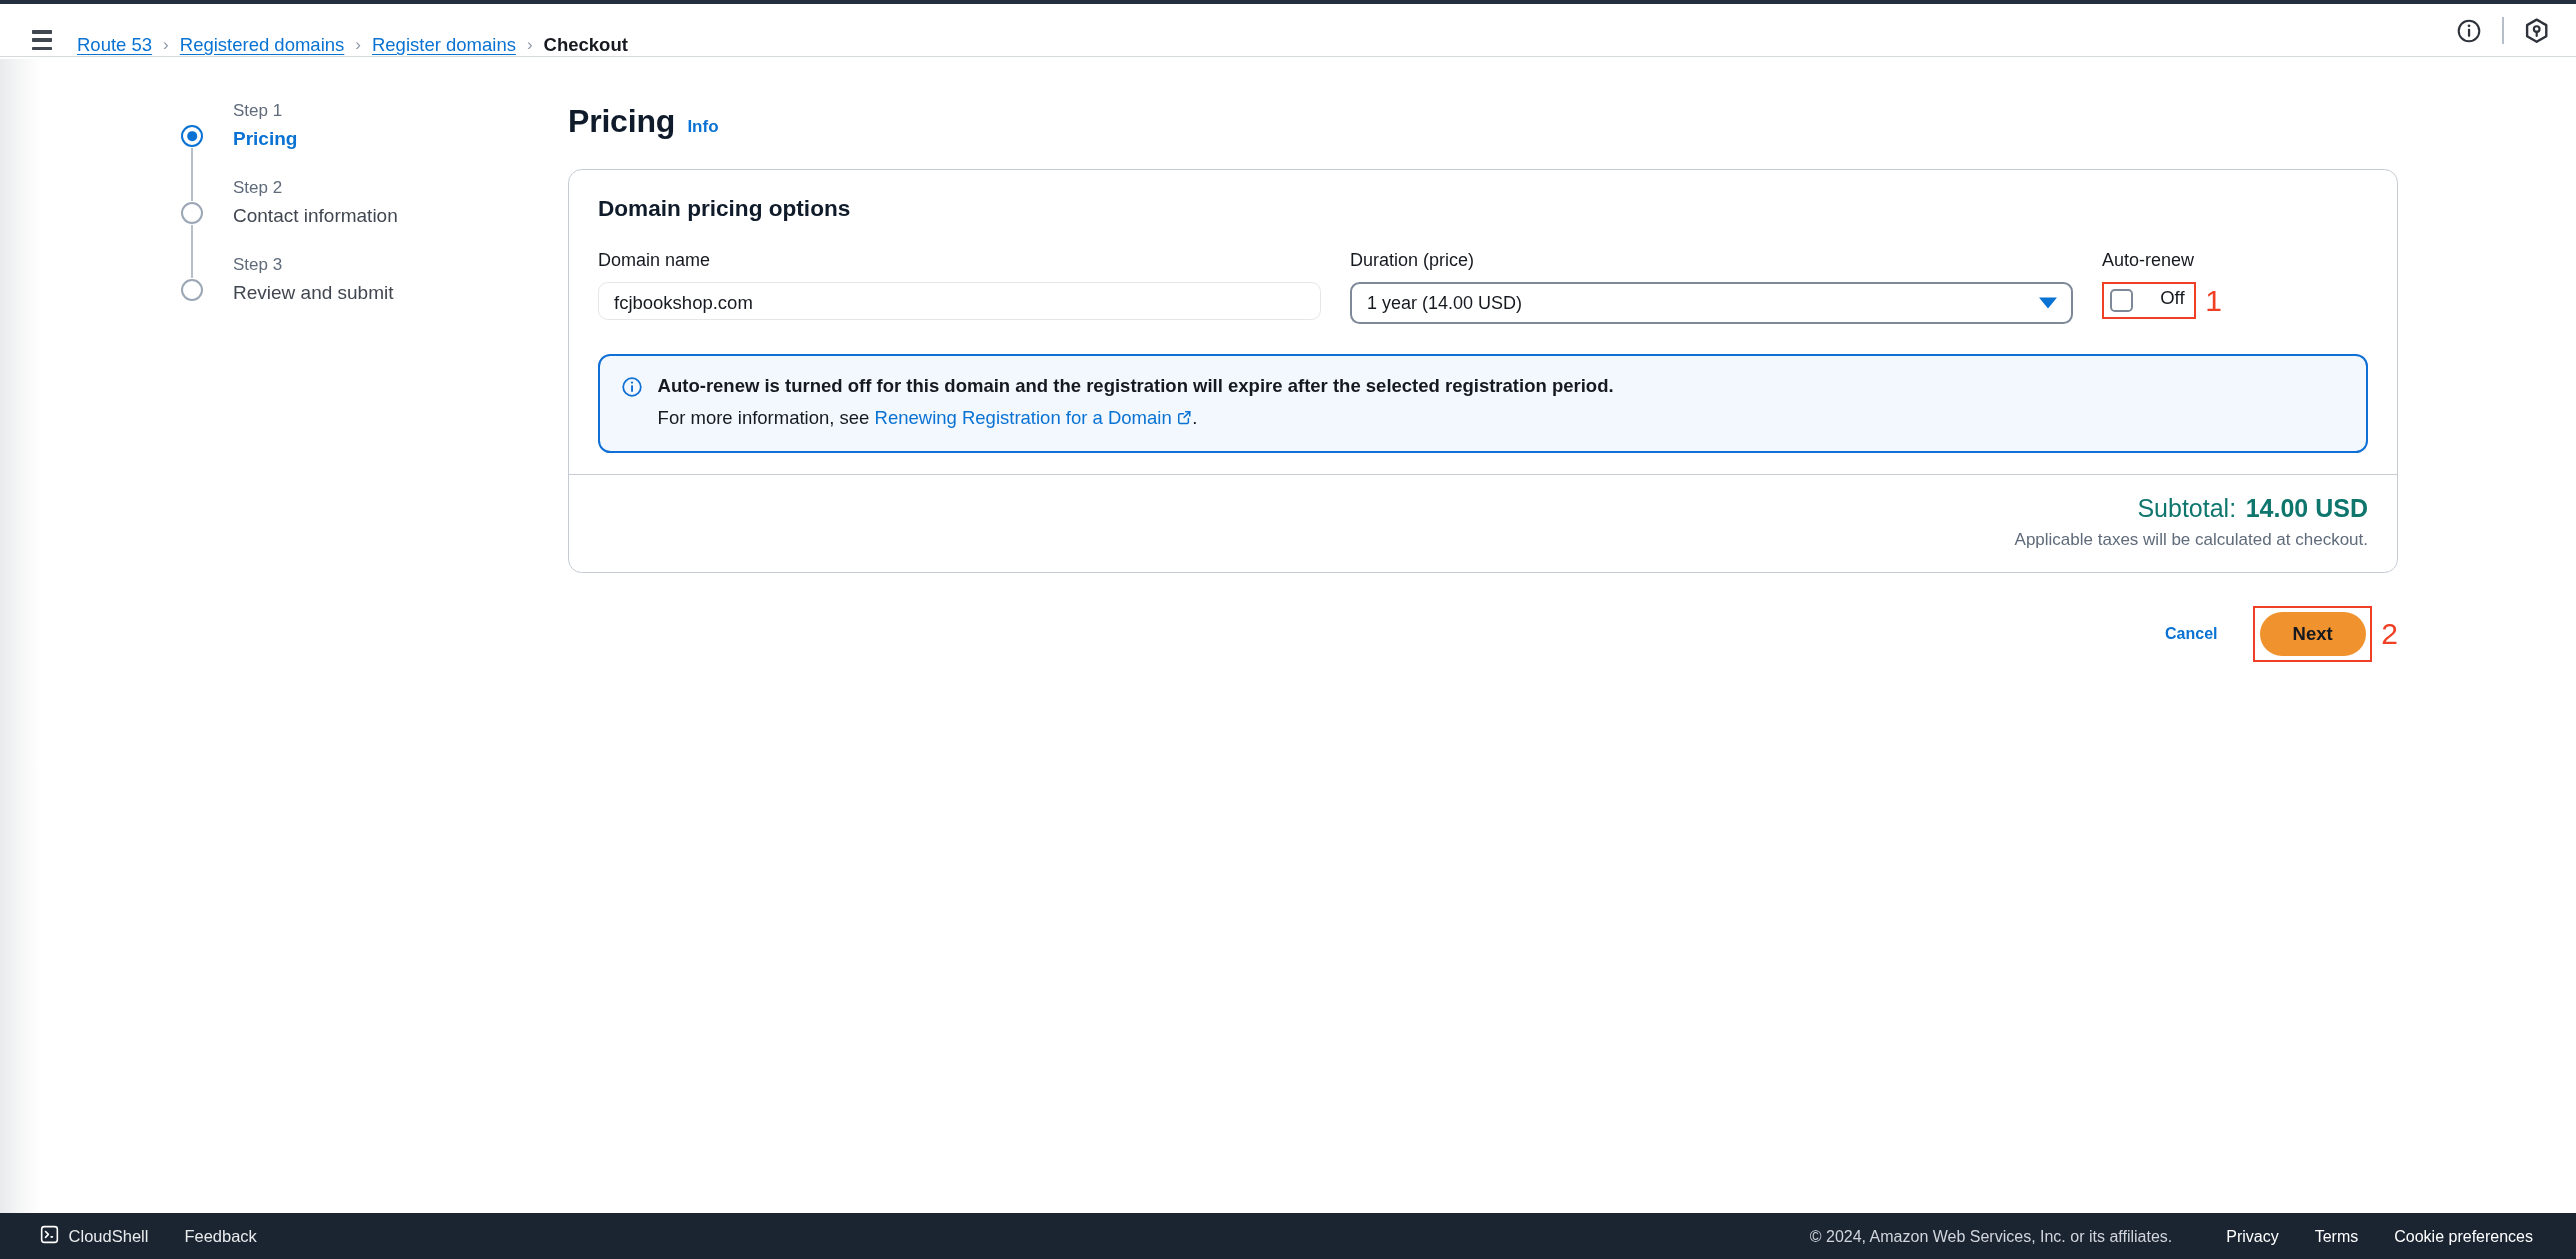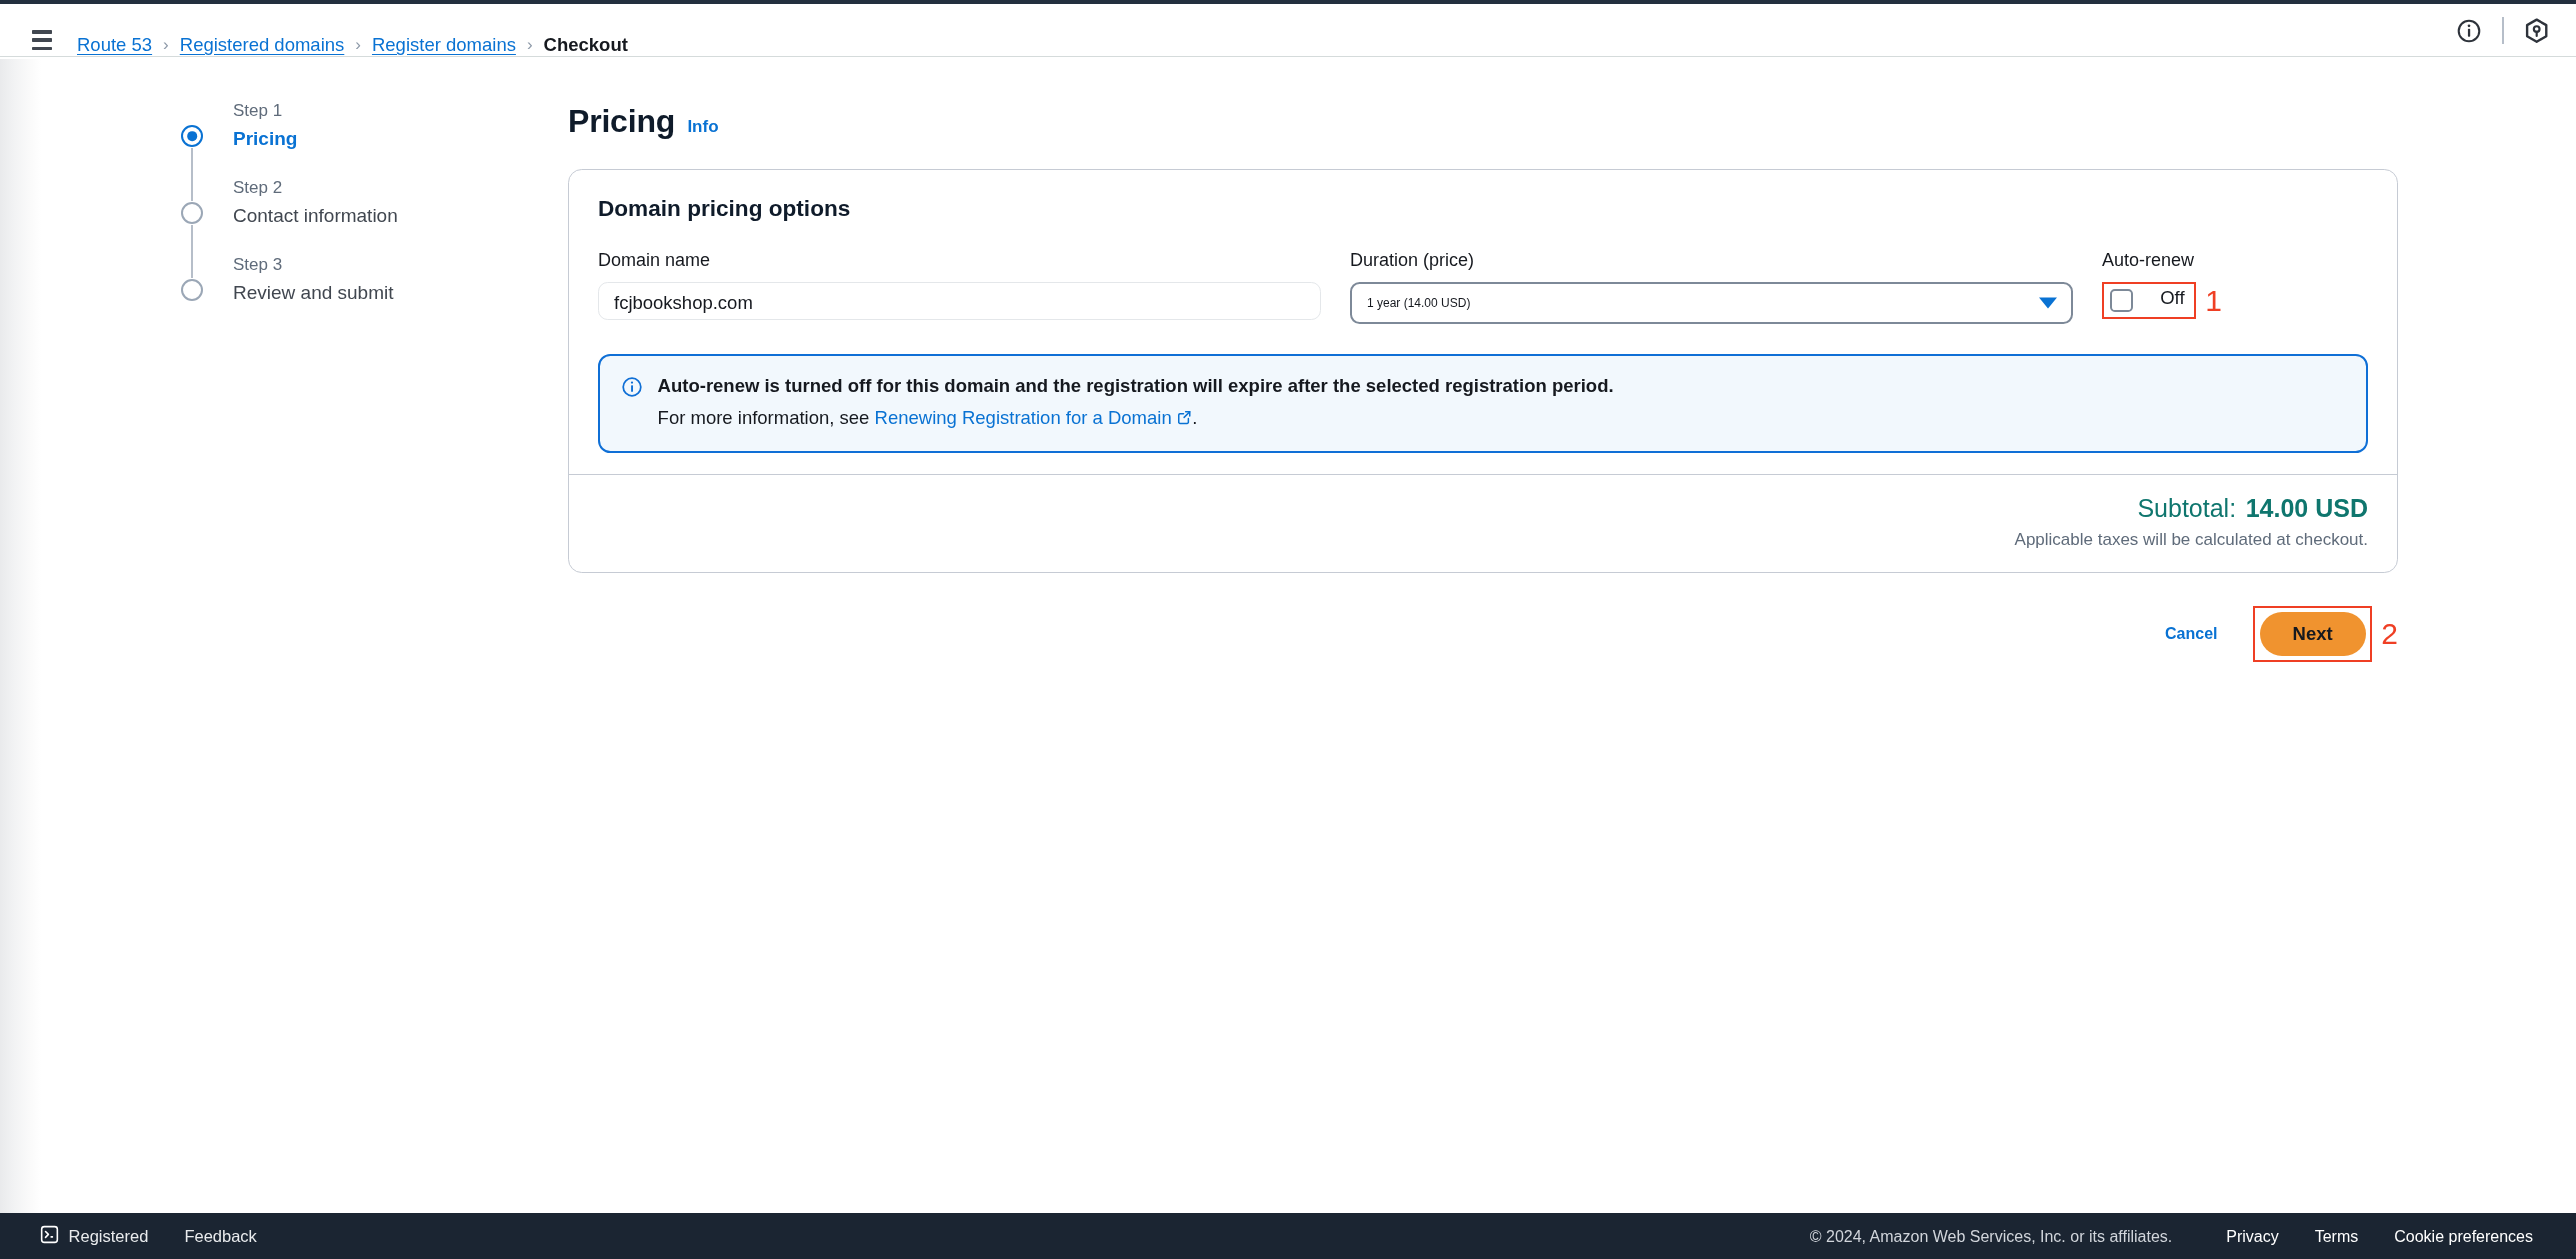--- a/index.html
+++ b/index.html
@@ -235,21 +235,21 @@
     width: 100%;
     height: 42px;
   }
   .select-box {
     width: 100%;
     height: 42px;
     border: 2.1px solid #7d8998;
     border-radius: 9.6px;
     background: #ffffff;
     padding: 0 41px 8px 15px;
-    font-size: 12px;
+    font-size: 18px;
     color: #16191f;
     line-height: 38px;
     white-space: nowrap;
     overflow: hidden;
     cursor: pointer;
   }
   .select-caret {
     position: absolute;
     right: 16.5px; top: 50%;
     transform: translateY(-50%);
@@ -589,21 +589,21 @@
 
   <div class="bb-left">
     <div class="bb-item">
       <span>
         <svg width="19" height="19" viewBox="0 0 24 24" fill="none">
           <rect x="2.1" y="2.1" width="19.8" height="19.8" rx="3.4" stroke="#ffffff" stroke-width="2"></rect>
           <path d="M7 8.2l3.6 3.7L7 15.6" stroke="#ffffff" stroke-width="2" stroke-linecap="round" stroke-linejoin="round"></path>
           <rect x="13.2" y="14" width="3.4" height="2" rx="0.6" fill="#ffffff"></rect>
         </svg>
       </span>
-      <span>Registered</span>
+      <span>CloudShell</span>
     </div>
     <div class="bb-item">
       <span>Feedback</span>
     </div>
   </div>
 
   <div class="bb-right">
     <span class="bb-copy">© 2024, Amazon Web Services, Inc. or its affiliates.</span>
     <span class="bb-link">Privacy</span>
     <span class="bb-link">Terms</span>

